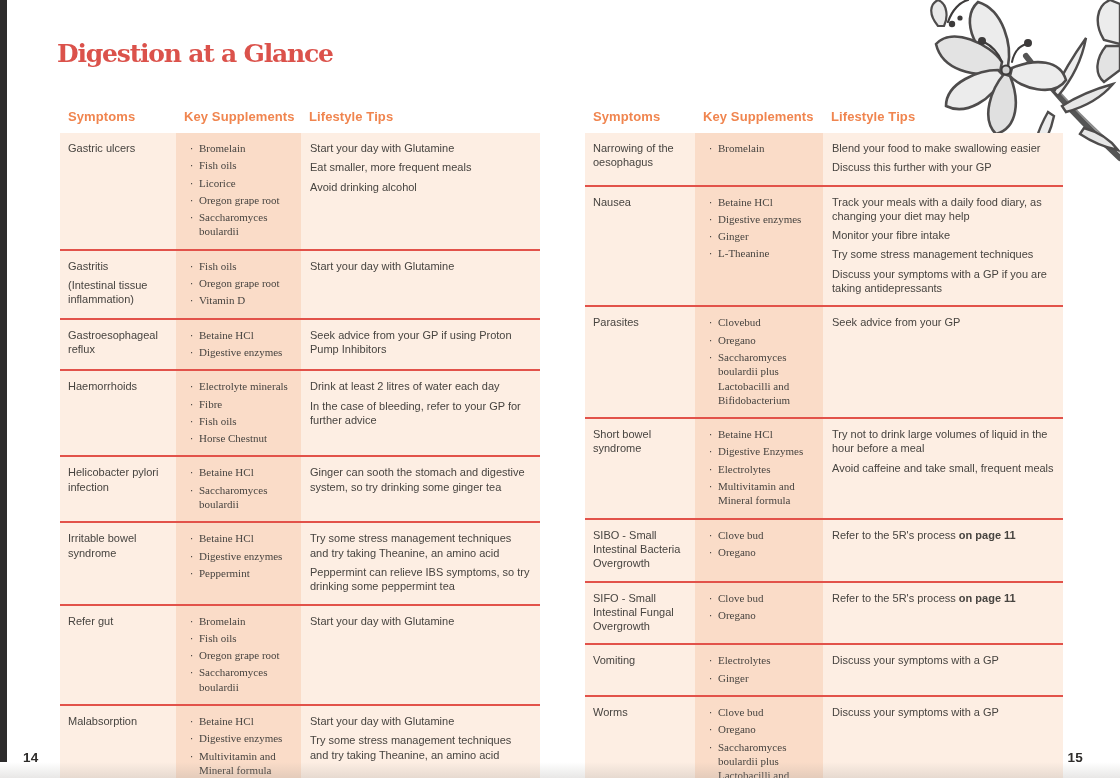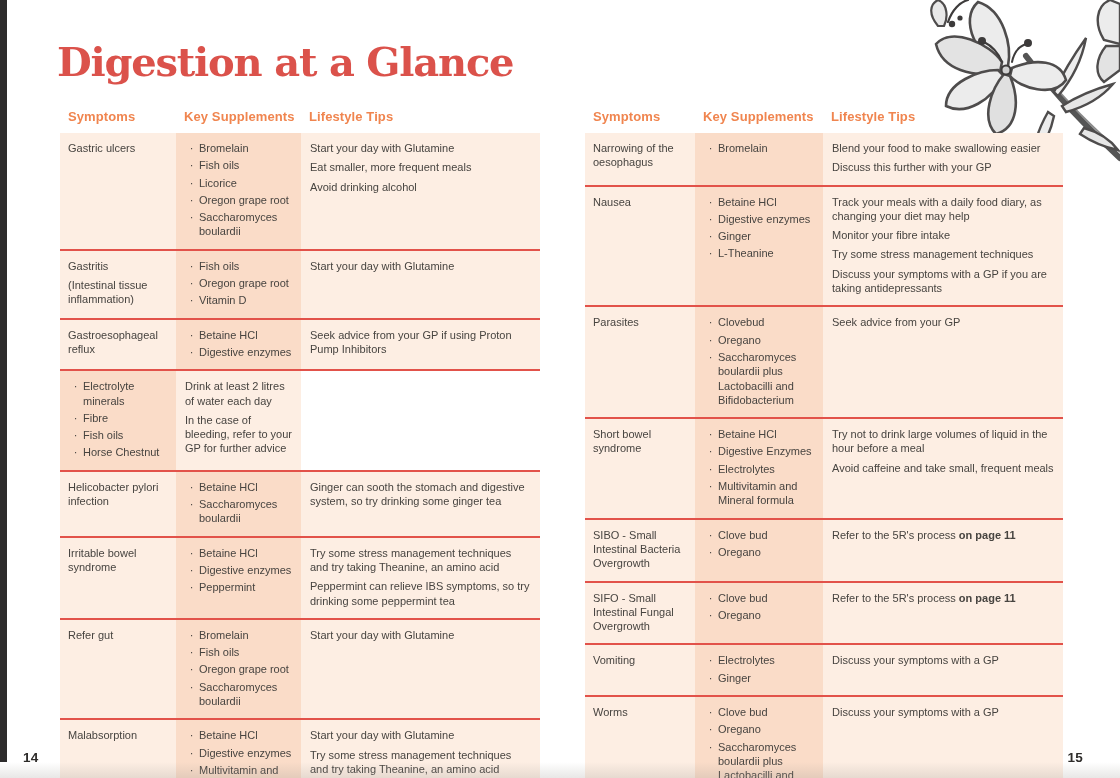--- a/index.html
+++ b/index.html
@@ -14,21 +14,21 @@
     background:#2d2c2c;
   }
   .bottom-shade{
     position:absolute;left:0;bottom:0;width:1120px;height:16px;
     background:linear-gradient(180deg, rgba(150,145,140,0) 0%, rgba(150,145,140,0.22) 100%);
     pointer-events:none;
   }
   .page-title{
     position:absolute;left:57px;top:40px;margin:0;
     font-family:"DejaVu Serif","Liberation Serif",serif;
-    font-weight:700;font-size:40px;line-height:1.1;
+    font-weight:700;font-size:25px;line-height:1.1;
     letter-spacing:-1.2px;color:#db524b;
   }
   .flower{position:absolute;top:0;right:0;width:212px;height:168px;}
   .doc-table{position:absolute;top:109px;}
   #left-table{left:60px;width:480px;}
   #right-table{left:585px;width:478px;}
   .thead{display:grid;margin-bottom:9px;}
   #left-table .thead,#left-table .row{grid-template-columns:116px 125px 239px;}
   #right-table .thead,#right-table .row{grid-template-columns:110px 128px 240px;}
   .col-h{
@@ -42,21 +42,21 @@
     padding:8px 9px 10px 8px;
     font-size:11px;line-height:1.3;color:#474440;
   }
   .cell.sup{background:#fadcc8;padding-left:8px;padding-right:4px;}
   .cell.tips{padding-left:9px;}
   .para{margin:0 0 5px 0;}
   .para:last-child{margin-bottom:0;}
   .item{display:flex;margin-bottom:3px;}
   .item:last-child{margin-bottom:0;}
   .bullet{flex:none;width:15px;text-align:center;color:#474440;}
-  .itxt{flex:1;}
+  .itxt{flex:1;font-family:Liberation Serif, serif;}
   strong{font-weight:700;}
   .pagenum{
     position:absolute;top:750px;
     font-weight:700;font-size:13.5px;color:#2e2c2a;letter-spacing:0.3px;
   }
   .pagenum.pn-left{left:23px;}
   .pagenum.pn-right{right:37px;margin-left:41px;}
 </style>
 </head>
 <body>
@@ -180,20 +180,23 @@
           <div class="item">
             <span class="bullet">·</span>
             <span class="itxt">Digestive enzymes</span>
           </div>
         </div>
         <div class="cell tips">
           <p class="para">Seek advice from your GP if using Proton Pump Inhibitors</p>
         </div>
       </div>
       <div class="row">
+        <div class="cell sym">
+          <p class="para">Haemorrhoids</p>
+        </div>
         <div class="cell sup">
           <div class="item">
             <span class="bullet">·</span>
             <span class="itxt">Electrolyte minerals</span>
           </div>
           <div class="item">
             <span class="bullet">·</span>
             <span class="itxt">Fibre</span>
           </div>
           <div class="item">

